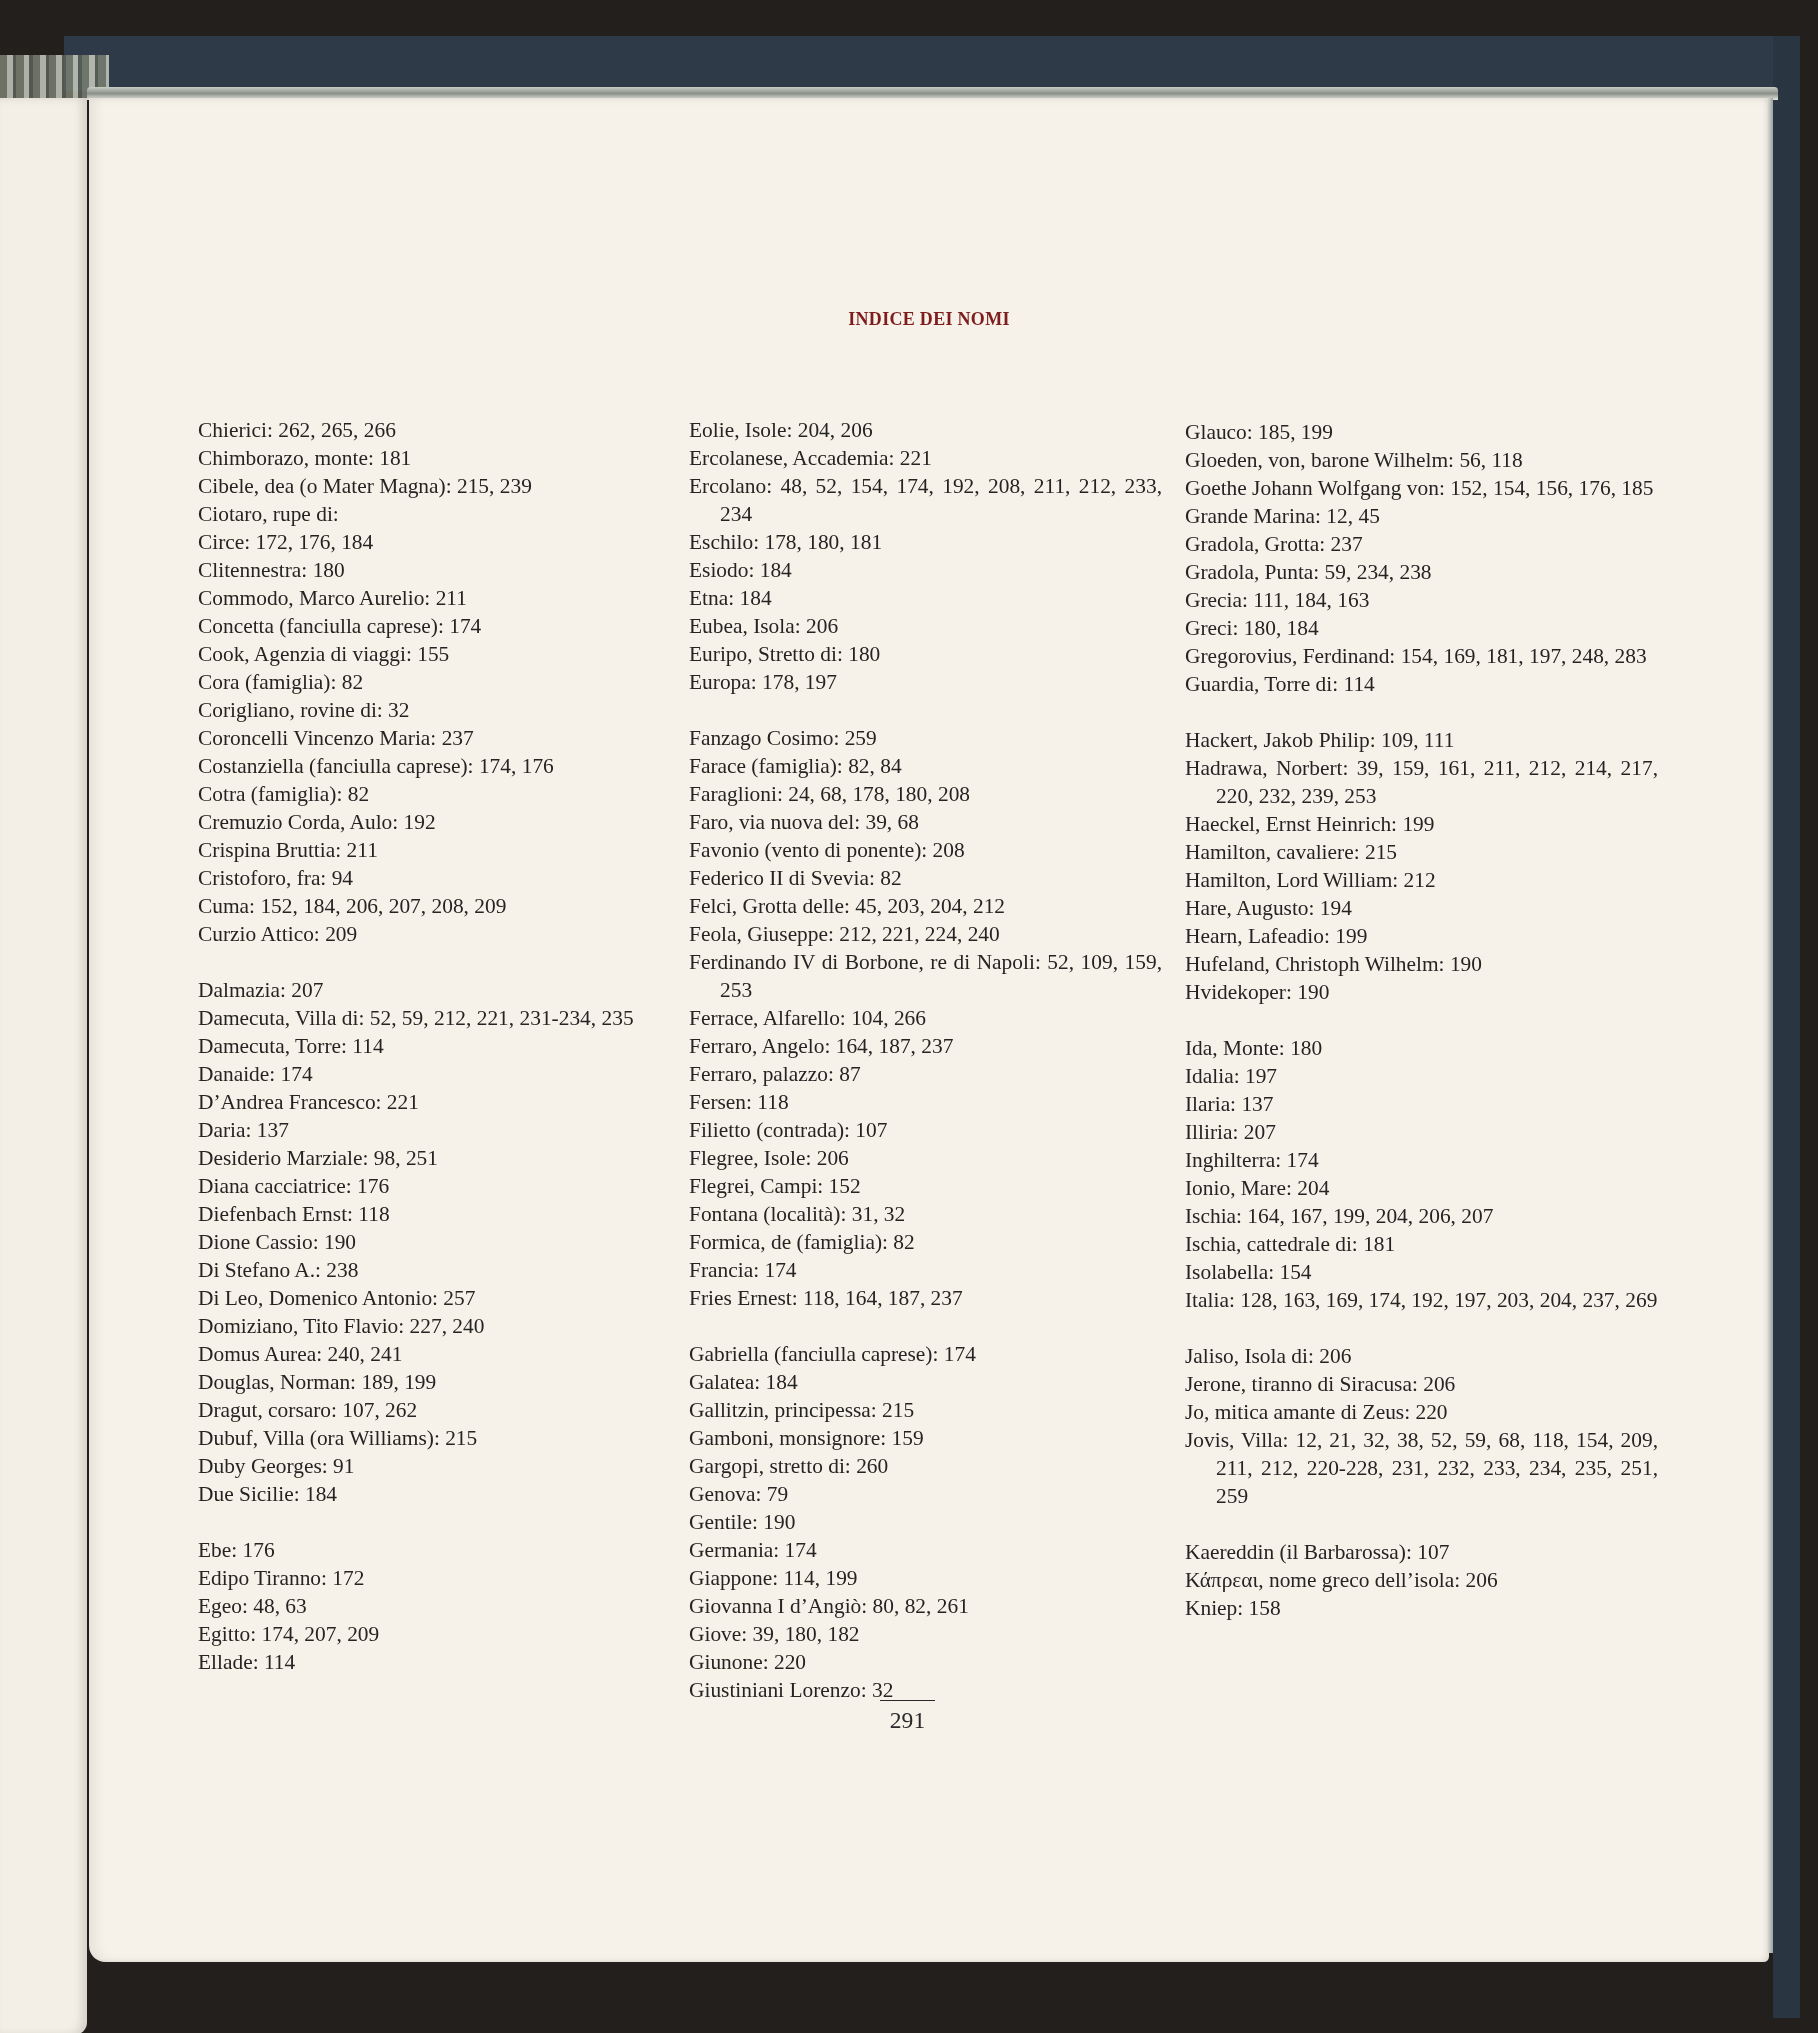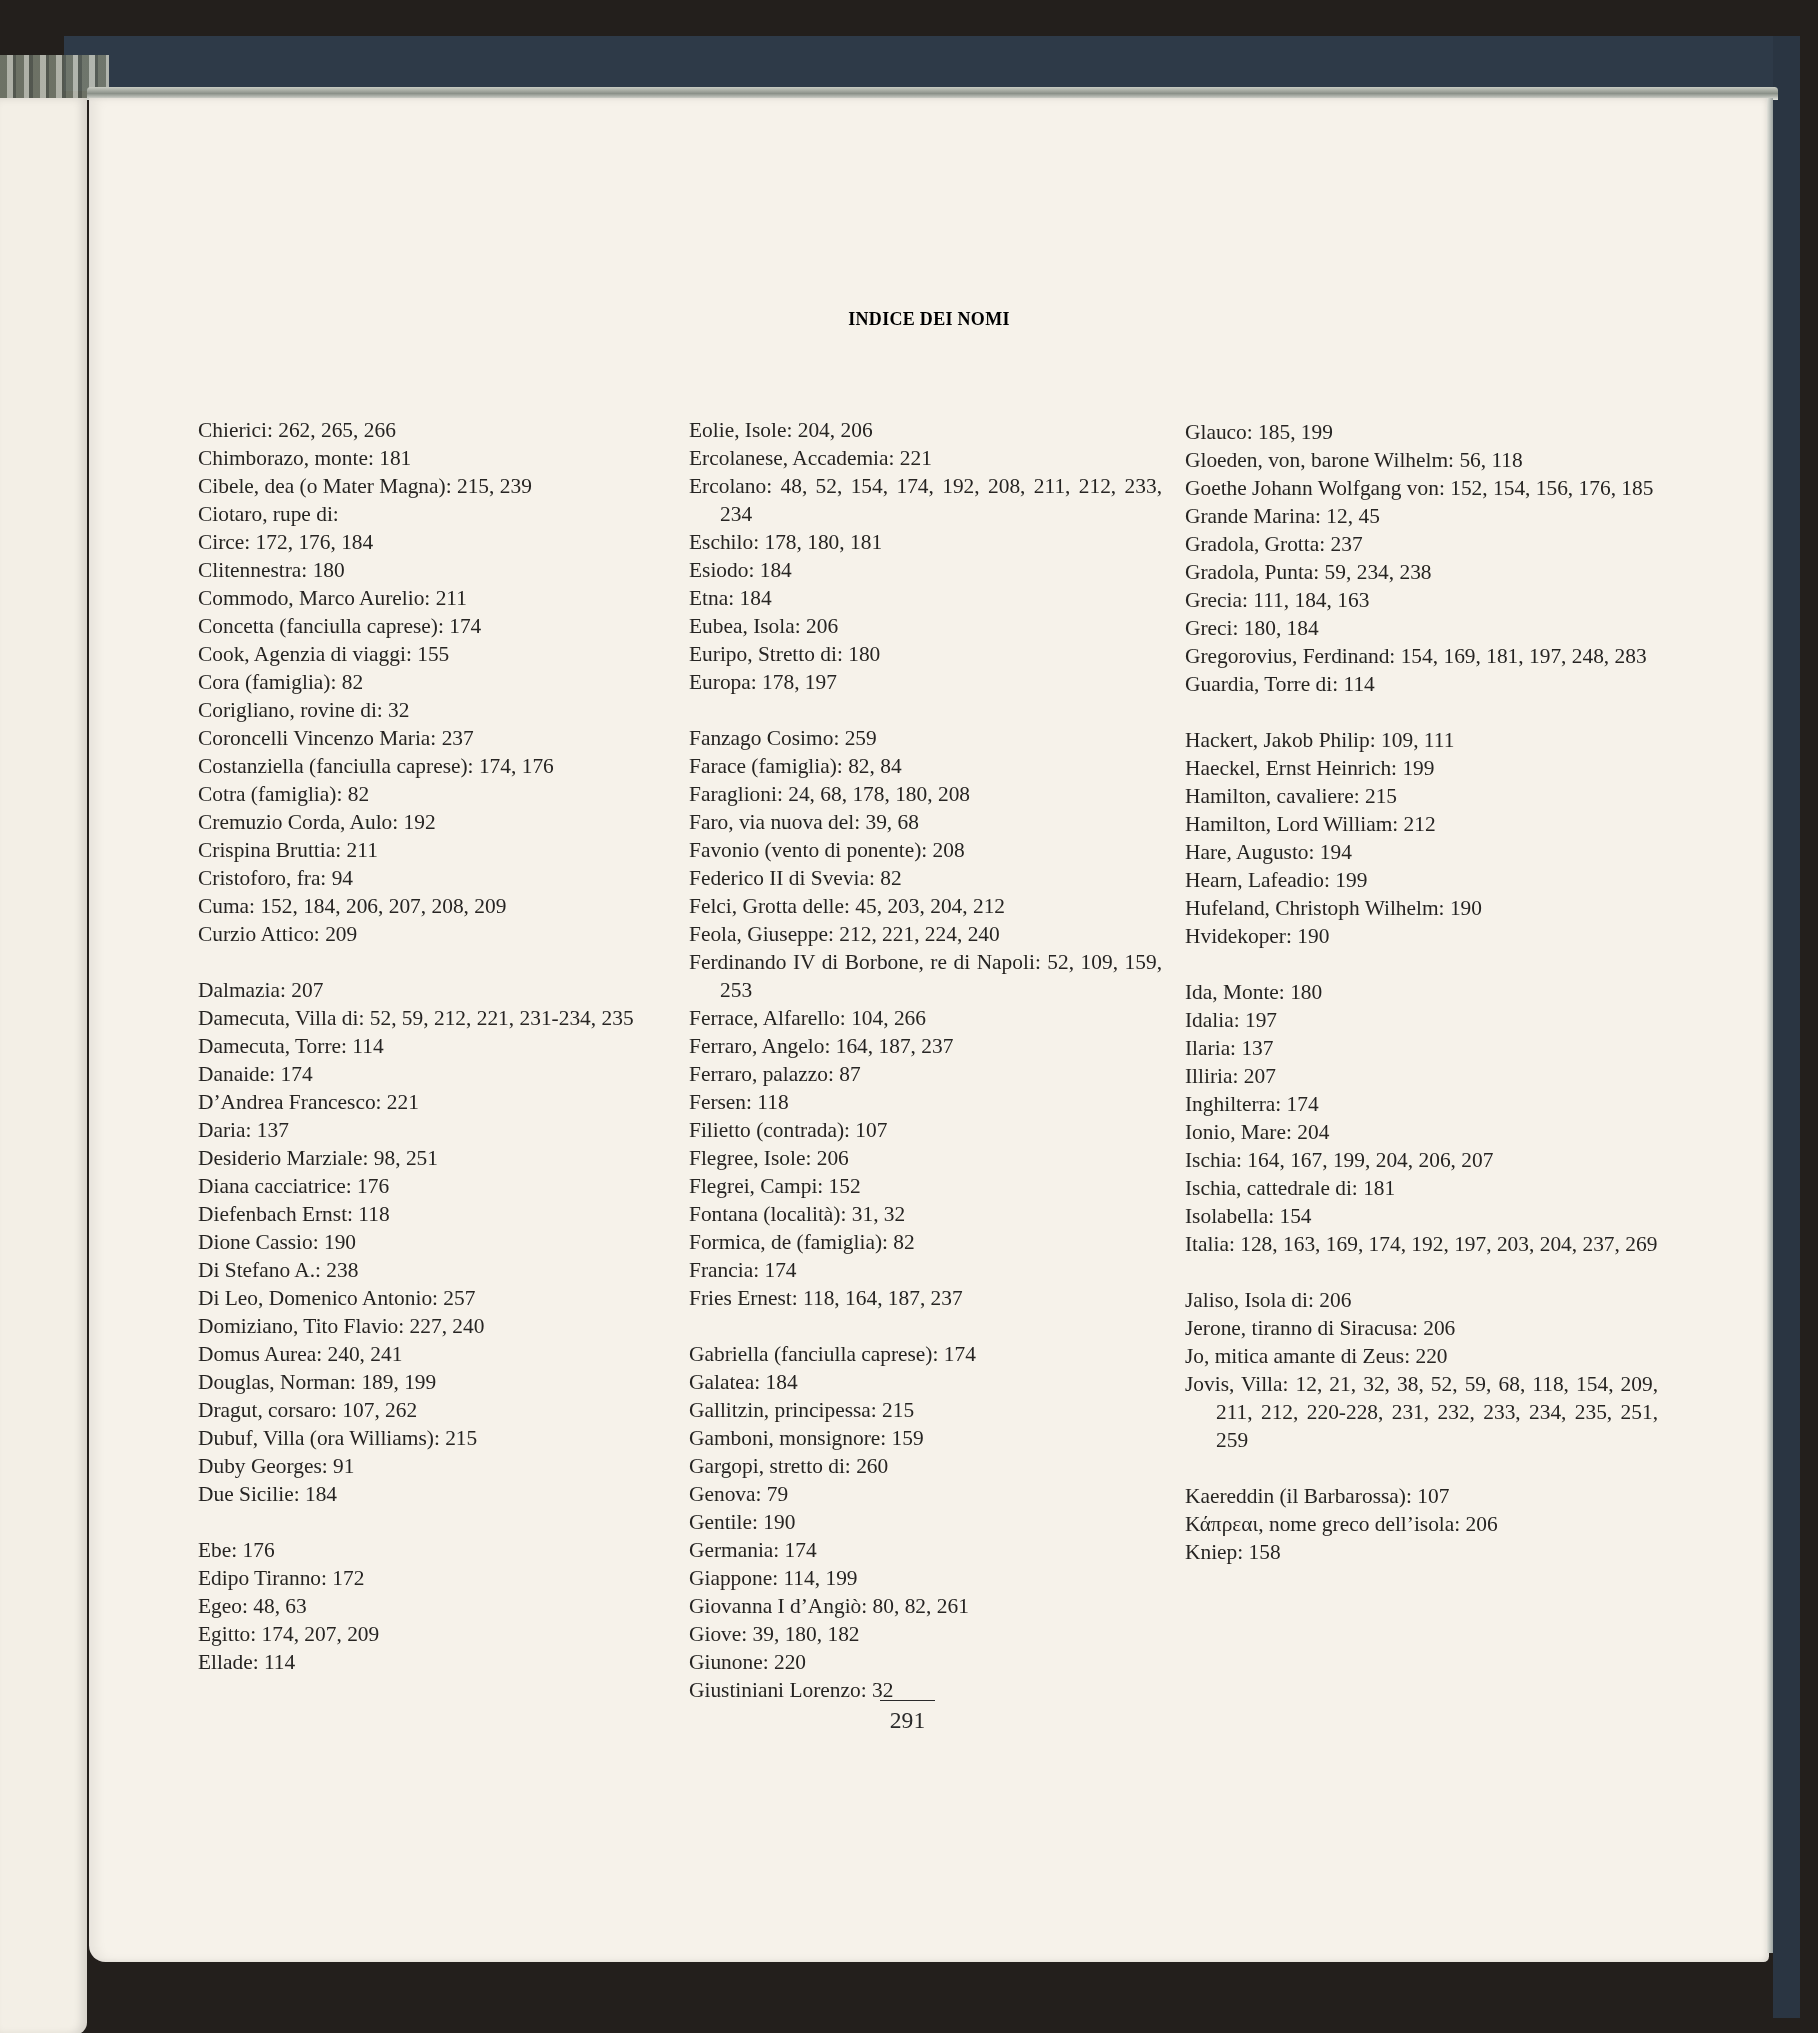--- a/index.html
+++ b/index.html
@@ -39,21 +39,21 @@
     border-radius: 0 0 5.5px 16.4px;
     box-shadow: inset 7.3px 0 11px rgba(0,0,0,0.06), inset -3.6px 0 5.5px rgba(0,0,0,0.08);
   }
   .page-right-edge {
     position: absolute; left: 1767px; top: 98px; width: 5.5px; height: 1855px;
     background: linear-gradient(90deg, #e2e2da, #9aa2a0);
   }
   .running-head {
     position: absolute; left: 0; width: 100%; top: 211px;
     text-align: center; font-weight: bold; font-size: 18px;
-    letter-spacing: 0.3px; color: #000000;
+    letter-spacing: 0.3px; color: #7f1d1d;
   }
   .column {
     position: absolute; top: 416px; width: 473px;
     font-size: 21.4px; line-height: 28px; color: #262422;
   }
   .col-1 { left: 198px; }
   .col-2 { left: 689px; }
   .col-3 { left: 1185px; top: 418px; }
   .entry {
     padding-left: 31px; text-indent: -31px;
@@ -179,20 +179,21 @@
     <div class="entry">Goethe Johann Wolfgang von: 152, 154, 156, 176, 185</div>
     <div class="entry">Grande Marina: 12, 45</div>
     <div class="entry">Gradola, Grotta: 237</div>
     <div class="entry">Gradola, Punta: 59, 234, 238</div>
     <div class="entry">Grecia: 111, 184, 163</div>
     <div class="entry">Greci: 180, 184</div>
     <div class="entry">Gregorovius, Ferdinand: 154, 169, 181, 197, 248, 283</div>
     <div class="entry">Guardia, Torre di: 114</div>
     <div class="gap"></div>
     <div class="entry">Hackert, Jakob Philip: 109, 111</div>
+    <div class="entry">Hadrawa, Norbert: 39, 159, 161, 211, 212, 214, 217, 220, 232, 239, 253</div>
     <div class="entry">Haeckel, Ernst Heinrich: 199</div>
     <div class="entry">Hamilton, cavaliere: 215</div>
     <div class="entry">Hamilton, Lord William: 212</div>
     <div class="entry">Hare, Augusto: 194</div>
     <div class="entry">Hearn, Lafeadio: 199</div>
     <div class="entry">Hufeland, Christoph Wilhelm: 190</div>
     <div class="entry">Hvidekoper: 190</div>
     <div class="gap"></div>
     <div class="entry">Ida, Monte: 180</div>
     <div class="entry">Idalia: 197</div>

